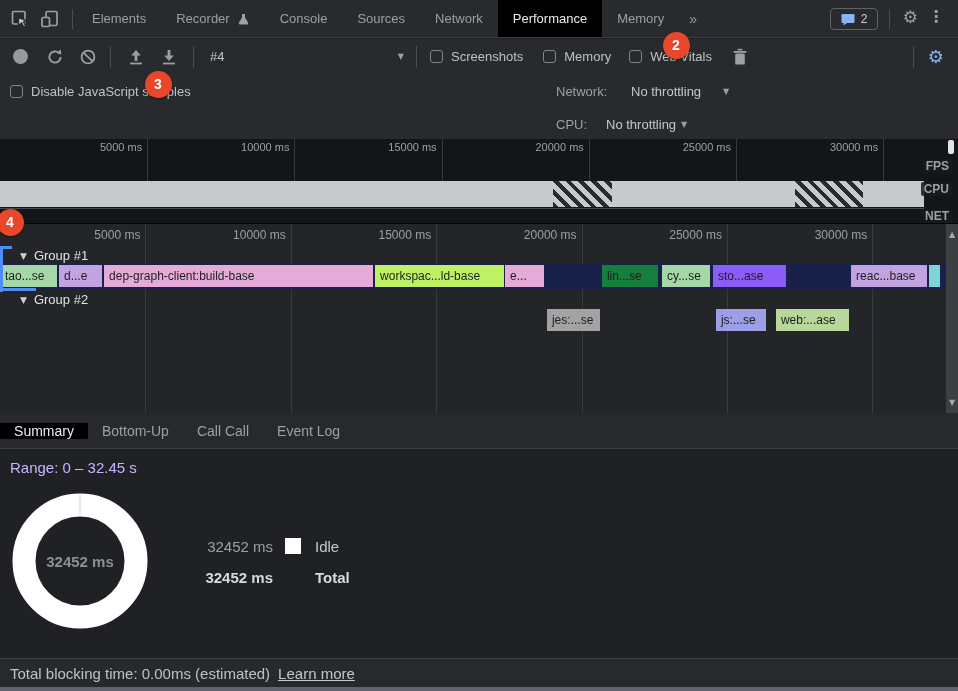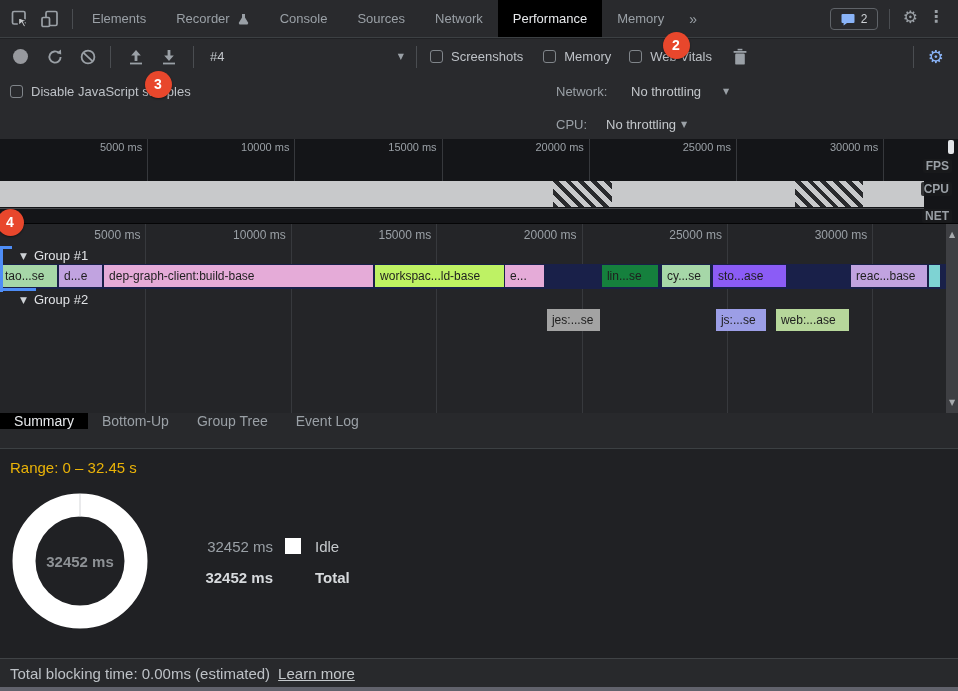--- a/index.html
+++ b/index.html
@@ -78,27 +78,27 @@
     padding-left:5px; overflow:hidden; white-space:nowrap; cursor:pointer; }
   .bracket-v { position:absolute; left:0; top:22px; width:3px; height:46px; background:#4e8df6; z-index:4; }
   .bracket-t { position:absolute; left:0; top:22px; width:12px; height:3px; background:#4e8df6; z-index:4; }
   .bracket-b { position:absolute; left:0; top:64px; width:36px; height:3px; background:#4e8df6; z-index:4; }
   .vscroll { position:absolute; left:946px; top:224px; width:12px; height:189px; background:#3e3f43; }
   .vscroll .arr { position:absolute; left:0; width:12px; text-align:center; font-size:8px;
     color:#a7aaad; font-family:"DejaVu Sans",sans-serif; cursor:pointer; }
 
   
   .btabs { position:absolute; left:0; top:413px; width:958px; height:36px; background:#28292c;
-    border-bottom:1px solid #3c4043; display:flex; align-items:flex-start; }
+    border-bottom:1px solid #3c4043; display:flex; align-items:center; }
   .btab { display:flex; align-items:center; padding:0 14px; font-size:14px; color:#9aa0a6; cursor:pointer; }
   .btab.selected { background:#000; color:#e8eaed; width:88px; justify-content:center; padding:0; }
 
   
   .summary { position:absolute; left:0; top:449px; width:958px; height:209px; background:#202124; }
-  .range { position:absolute; left:10px; top:10px; font-size:15px; color:#eab308; }
+  .range { position:absolute; left:10px; top:10px; font-size:15px; color:#c4b5fd; }
   .donut-wrap { position:absolute; left:12px; top:44px; width:136px; height:136px; }
   .donut-center { position:absolute; left:0; top:0; width:136px; height:136px; display:flex;
     align-items:center; justify-content:center; font-size:15px; font-weight:bold; color:#8d9195; }
   .legend { position:absolute; left:205px; top:88px; }
   .lg-row { display:flex; align-items:center; height:18px; }
   .lg-row + .lg-row { margin-top:13px; }
   .lg-val { width:68px; text-align:right; font-size:15px; color:#9aa0a6; }
   .lg-val.bold { color:#d7dadd; font-weight:bold; }
   .lg-swatch { width:16px; height:16px; margin:0 14px 0 12px; flex:none; }
   .lg-label { font-size:15px; color:#c6cacd; }
@@ -303,21 +303,21 @@
   </div>
 
   <div class="btabs">
     <div class="btab selected">
         <span>Summary</span>
       </div>
     <div class="btab">
         <span>Bottom-Up</span>
       </div>
     <div class="btab">
-        <span>Group Tree</span>
+        <span>Call Call</span>
       </div>
     <div class="btab">
         <span>Event Log</span>
       </div>
   </div>
 
   <div class="summary">
     <div class="range">Range: 0 – 32.45 s</div>
     <div class="donut-wrap">
       <svg width="136" height="136" viewBox="0 0 136 136">

